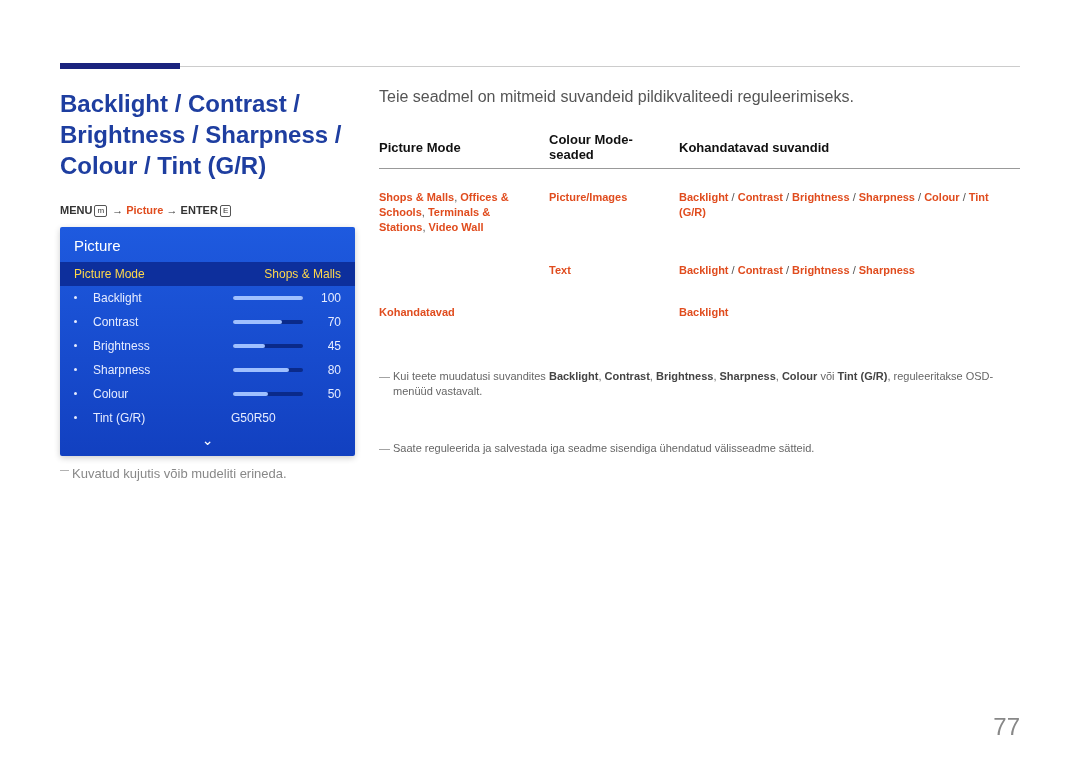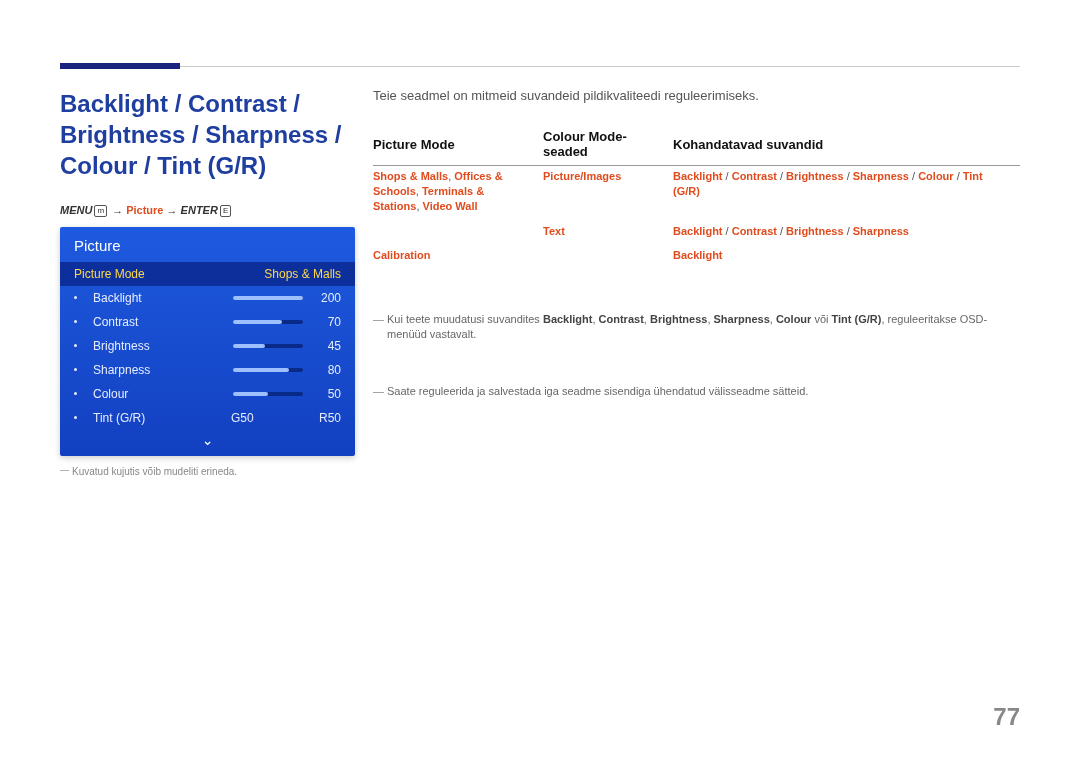--- a/index.html
+++ b/index.html
@@ -18,36 +18,36 @@
   }
   .blue-bar {
     position: absolute;
     top: 63px; left: 60px; width: 120px;
     height: 6px; background: #1a237e;
   }
   .main {
     position: absolute;
     top: 88px; left: 60px; right: 60px; bottom: 40px;
     display: flex;
-    gap: 18px;
+    gap: 24px;
   }
   .left-col { width: 295px; flex: 0 0 295px; }
   .right-col { flex: 1; }
   .section-title {
     color: #1e3ea0;
     font-size: 24px;
     font-weight: 600;
     line-height: 1.3;
     margin-bottom: 22px;
   }
   .menu-path {
     font-size: 11px;
     margin-bottom: 10px;
   }
-  .menu-path .seg { font-weight: bold; font-style: italic; }
+  .menu-path .seg { font-weight: bold; }
   .menu-path .pic { color: #e04c1e; font-weight: bold; }
   .menu-path .icon {
     display: inline-block;
     border: 1px solid #555;
     border-radius: 2px;
     font-size: 8px;
     padding: 0 2px;
     margin: 0 2px;
     vertical-align: middle;
     line-height: 10px;
@@ -82,52 +82,52 @@
     width: 3px; height: 3px; background: #e6ecff; margin-right: 6px;
     border-radius: 50%;
   }
   .osd-row .bar {
     width: 70px; height: 4px; background: #0a2a8a; margin: 0 8px; position: relative; border-radius: 2px;
   }
   .osd-row .bar .fill {
     position: absolute; left: 0; top: 0; bottom: 0; background: #9fc0ff; border-radius: 2px;
   }
   .osd-row .val { width: 30px; text-align: right; color: #e6ecff; }
-  .osd-row .tint-vals { width: 110px; display:flex; justify-content: space-between; color:#e6ecff; }
+  .osd-row .tint-vals { width: 110px; display:flex; justify-content: flex-start; color:#e6ecff; }
   .osd-chevron { text-align: center; color:#fff; font-size:14px; padding-top:2px;}
   .footnote {
-    font-size: 10px; color: #888; margin-top: 10px; position: relative; padding-left: 12px;
+    font-size: 13px; color: #888; margin-top: 10px; position: relative; padding-left: 12px;
   }
   .footnote::before { content: "―"; position: absolute; left: 0; top: -1px; font-size: 9px; }
   
-  .intro { font-size: 13px; color: #555; margin-bottom: 22px; }
+  .intro { font-size: 16px; color: #555; margin-bottom: 22px; }
   .tbl { width: 100%; border-collapse: collapse; font-size: 11px; }
   .tbl th {
     text-align: left; border-bottom: 1px solid #999;
     padding: 4px 6px 6px 0; font-size: 13px; font-weight: 700; color: #111;
   }
   .tbl td {
-    padding: 3px 10px 7px 0;
+    padding: 21px 10px 7px 0;
     vertical-align: top;
     color: #e04c1e;
     font-weight: 600;
     line-height: 1.35;
   }
   .tbl td.col1 { width: 170px; }
   .tbl td.col2 { width: 130px; }
   .tbl td .slash { color: #555; font-weight: 400; }
   
   .notes { margin-top: 12px; font-size: 11px; color: #666; }
   .note-item { position: relative; padding-left: 14px; margin-bottom: 6px; line-height: 1.35; margin-top: 42px; }
   .note-item::before { content: "―"; position: absolute; left: 0; top: 0; color:#888; }
   .note-item .b { font-weight: 700; color: #444; }
   
   .page-num {
-    position: absolute; right: 60px; bottom: 32px;
-    font-size: 24px; color: #888; font-weight: 700;
+    position: absolute; right: 60px; bottom: 22px;
+    font-size: 24px; color: #888; font-weight: 400;
   }
 </style>
 </head>
 <body>
 
 <div class="hr-top"></div>
 <div class="blue-bar"></div>
 
 <div class="main">
   <div class="left-col">
@@ -147,21 +147,21 @@
         <span class="label">Picture Mode</span>
         <span class="val" style="width:auto">Shops &amp; Malls</span>
       </div>
       <div id="osd-rows">
           <div class="osd-row">
             <span class="dot"></span>
             <span class="label">Backlight</span>
             <span class="bar">
               <span class="fill" style="width:100%"></span>
             </span>
-            <span class="val">200</span>
+            <span class="val">100</span>
           </div>
           <div class="osd-row">
             <span class="dot"></span>
             <span class="label">Contrast</span>
             <span class="bar">
               <span class="fill" style="width:70%"></span>
             </span>
             <span class="val">70</span>
           </div>
           <div class="osd-row">
@@ -219,21 +219,21 @@
             <td class="col1">Shops &amp; Malls<span class="slash">, </span>Offices &amp; Schools<span class="slash">, </span>Terminals &amp; Stations<span class="slash">, </span>Video Wall</td>
             <td class="col2">Picture/Images</td>
             <td>Backlight <span class="slash">/</span> Contrast <span class="slash">/</span> Brightness <span class="slash">/</span> Sharpness <span class="slash">/</span> Colour <span class="slash">/</span> Tint (G/R)</td>
           </tr>
           <tr>
             <td class="col1"></td>
             <td class="col2">Text</td>
             <td>Backlight <span class="slash">/</span> Contrast <span class="slash">/</span> Brightness <span class="slash">/</span> Sharpness</td>
           </tr>
           <tr>
-            <td class="col1">Calibration</td>
+            <td class="col1">Kohandatavad</td>
             <td class="col2"></td>
             <td>Backlight</td>
           </tr>
         </tbody>
     </table>
 
     <div class="notes">
       <div class="note-item" id="note1">Kui teete muudatusi suvandites <span class="b">Backlight</span>, <span class="b">Contrast</span>, <span class="b">Brightness</span>, <span class="b">Sharpness</span>, <span class="b">Colour</span> või <span class="b">Tint (G/R)</span>, reguleeritakse OSD-menüüd vastavalt.</div>
       <div class="note-item">Saate reguleerida ja salvestada iga seadme sisendiga ühendatud välisseadme sätteid.</div>
     </div>

